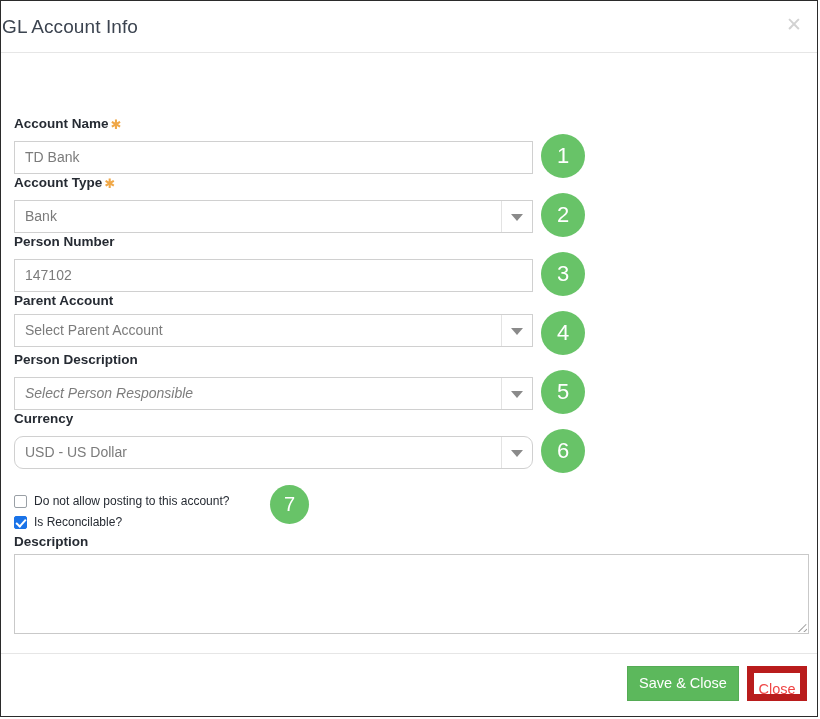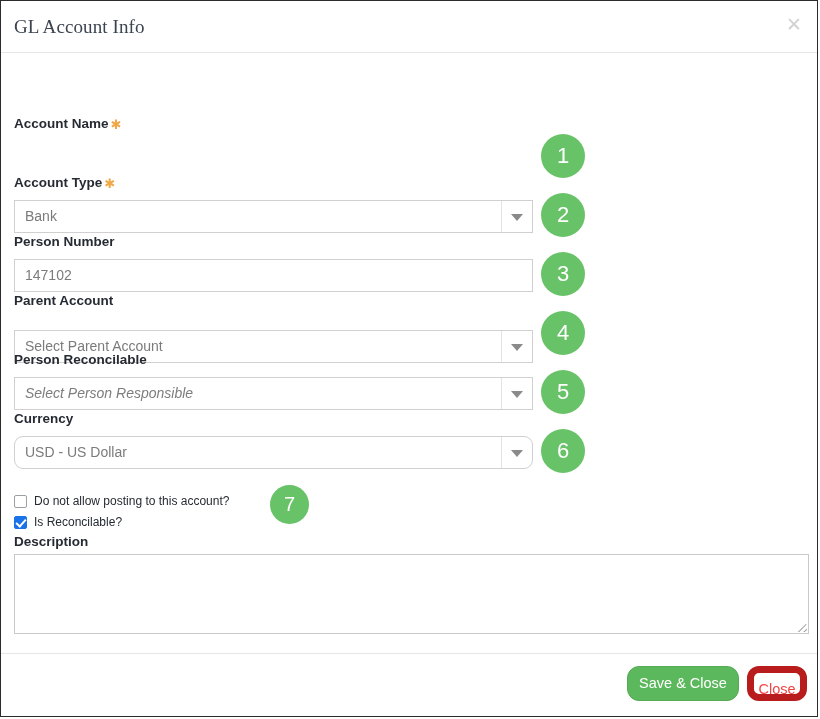--- a/index.html
+++ b/index.html
@@ -24,26 +24,25 @@
   
   .modal-header {
     position: relative;
     height: 52px;
     box-sizing: border-box;
     border-bottom: 1px solid #e6e6e6;
     background: #ffffff;
   }
   .modal-title {
     position: absolute;
-    left: 13px;
+    left: 1px;
     top: 15px;
     font-size: 19px;
     color: #3c4450;
     letter-spacing: .1px;
-    font-family: Liberation Serif, serif;
   }
   .close-x {
     position: absolute;
     right: 13px;
     top: 14px;
     width: 20px;
     height: 20px;
     cursor: pointer;
     color: #d2d2d2;
     font-size: 19px;
@@ -215,21 +214,21 @@
   }
   .btn {
     position: absolute;
     top: 12px;
     box-sizing: border-box;
     height: 35px;
     font-size: 14.5px;
     line-height: 33px;
     text-align: center;
     cursor: pointer;
-    border-radius: 12px;
+    border-radius: 0;
   }
   .btn-primary {
     right: 78px;
     width: 112px;
     background: #5cb85c;
     border: 1px solid #55ab55;
     color: #ffffff;
   }
   .btn-default {
     right: 10px;
@@ -247,20 +246,23 @@
   <div class="modal-header">
     <div class="modal-title">GL Account Info</div>
     <div class="close-x">✕</div>
   </div>
 
   <div class="modal-body">
 
     <div class="field-label" style="top:63px;">
       <span>Account Name</span><span class="req-star">✱</span>
     </div>
+    <div class="control" style="top:88px;">
+      <span class="val">TD Bank</span>
+    </div>
     <div class="badge big" style="left:540px; top:81px;">1</div>
 
     <div class="field-label" style="top:122px;">
       <span>Account Type</span><span class="req-star">✱</span>
     </div>
     <div class="control" style="top:147px;">
       <span class="val">Bank</span>
       <span class="dd-arrow"></span>
     </div>
     <div class="badge big" style="left:540px; top:140px;">2</div>
@@ -269,28 +271,28 @@
       <span>Person Number</span>
     </div>
     <div class="control" style="top:206px;">
       <span class="val">147102</span>
     </div>
     <div class="badge big" style="left:540px; top:199px;">3</div>
 
     <div class="field-label" style="top:240px;">
       <span>Parent Account</span>
     </div>
-    <div class="control" style="top:277px;">
+    <div class="control" style="top:261px;">
       <span class="val">Select Parent Account</span>
       <span class="dd-arrow"></span>
     </div>
     <div class="badge big" style="left:540px; top:258px;">4</div>
 
     <div class="field-label" style="top:299px;">
-      <span>Person Reconcilable</span>
+      <span>Person Description</span>
     </div>
     <div class="control" style="top:324px;">
       <span class="val italic">Select Person Responsible</span>
       <span class="dd-arrow"></span>
     </div>
     <div class="badge big" style="left:540px; top:317px;">5</div>
 
     <div class="field-label" style="top:358px;">
       <span>Currency</span>
     </div>

